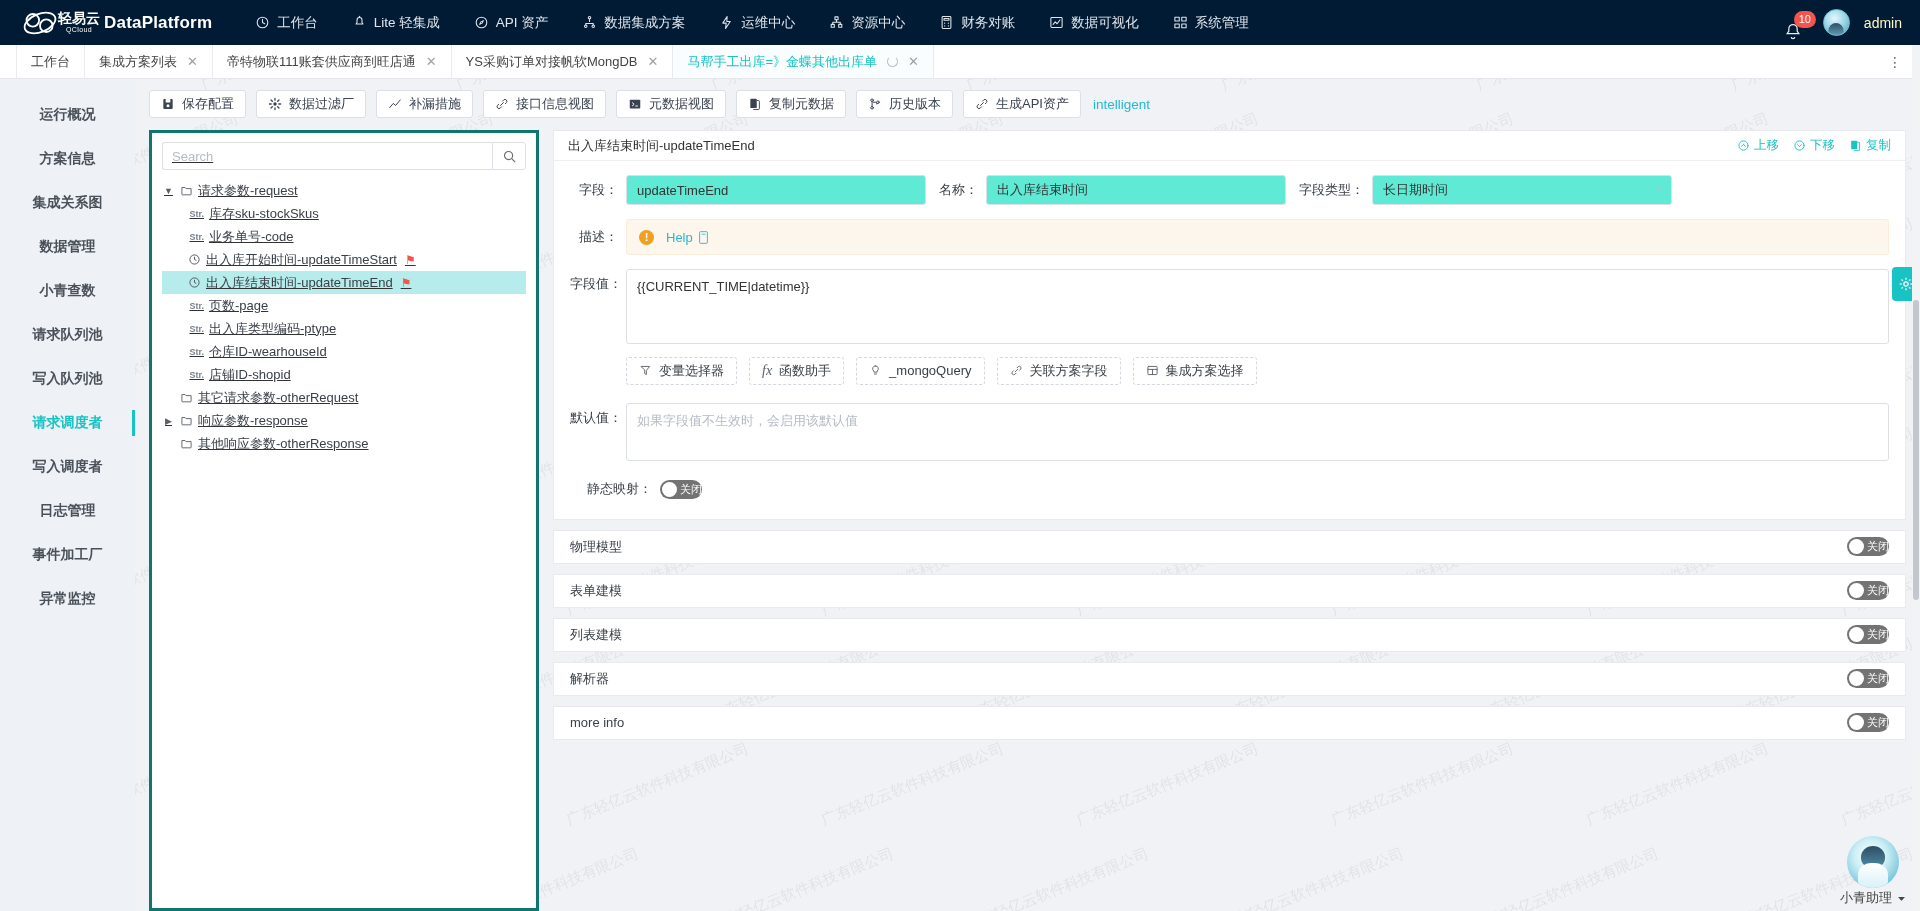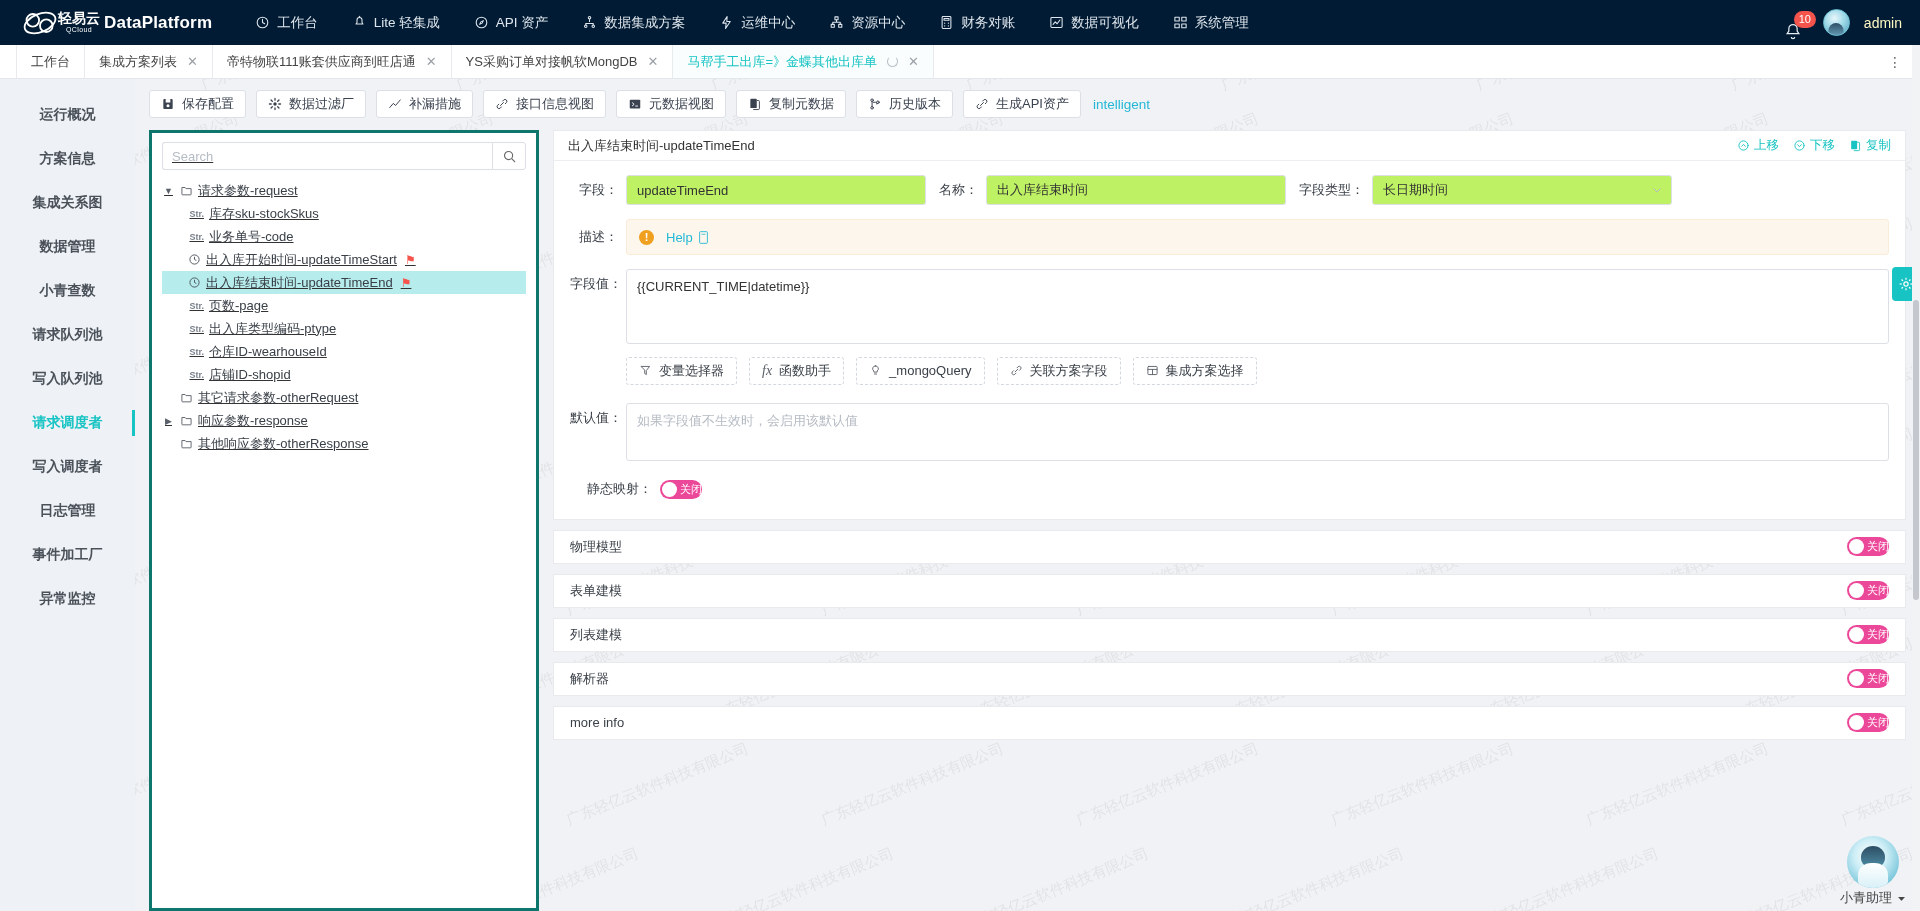--- a/index.html
+++ b/index.html
@@ -206,21 +206,21 @@
   .hact { display: flex; align-items: center; gap: 4px; color: #17c3c3; font-size: 12.5px; cursor: pointer; }
 
   .formbody { padding: 14px 16px 16px 16px; }
   .frow { display: flex; align-items: center; gap: 0; margin-bottom: 14px; }
   .flabel { font-size: 13px; color: #3a4048; text-align: right; flex: none; white-space: nowrap; }
   .fctl { flex: 1; min-width: 0; }
   .inp {
     height: 30px; width: 100%;
     border: 1px solid #dcdfe6; border-radius: 3px;
     padding: 0 10px; font-size: 13px; color: #333; outline: none;
-    background: #bef264;
+    background: #5eead4;
     font-family: "Liberation Sans", sans-serif;
   }
   .inp::placeholder { color: #b6bcc4; }
   .selwrap { position: relative; }
   .selwrap svg { position: absolute; right: 9px; top: 9px; pointer-events: none; }
 
   .alert {
     background: #fdf6ec; border: 1px solid #faecd8; border-radius: 3px;
     height: 36px; display: flex; align-items: center; gap: 12px; padding: 0 12px;
   }
@@ -241,21 +241,21 @@
 
   .chips { display: flex; gap: 12px; margin-top: 10px; }
   .chip {
     height: 28px; padding: 0 12px;
     border: 1px dashed #d3d7de; border-radius: 3px; background: #fff;
     display: flex; align-items: center; gap: 7px;
     font-size: 13px; color: #3a4048; cursor: pointer; white-space: nowrap;
   }
 
   .switch {
-    width: 42px; height: 19px; border-radius: 10px; background: #ec4899;
+    width: 42px; height: 19px; border-radius: 10px; background: #737373;
     display: inline-flex; align-items: center; position: relative; cursor: pointer; flex: none;
   }
   .switch .knob {
     width: 15px; height: 15px; border-radius: 50%; background: #fff;
     margin-left: 2px;
   }
   .switch .stxt {
     font-size: 11px; color: #fff; margin-left: 3px;
   }
 

